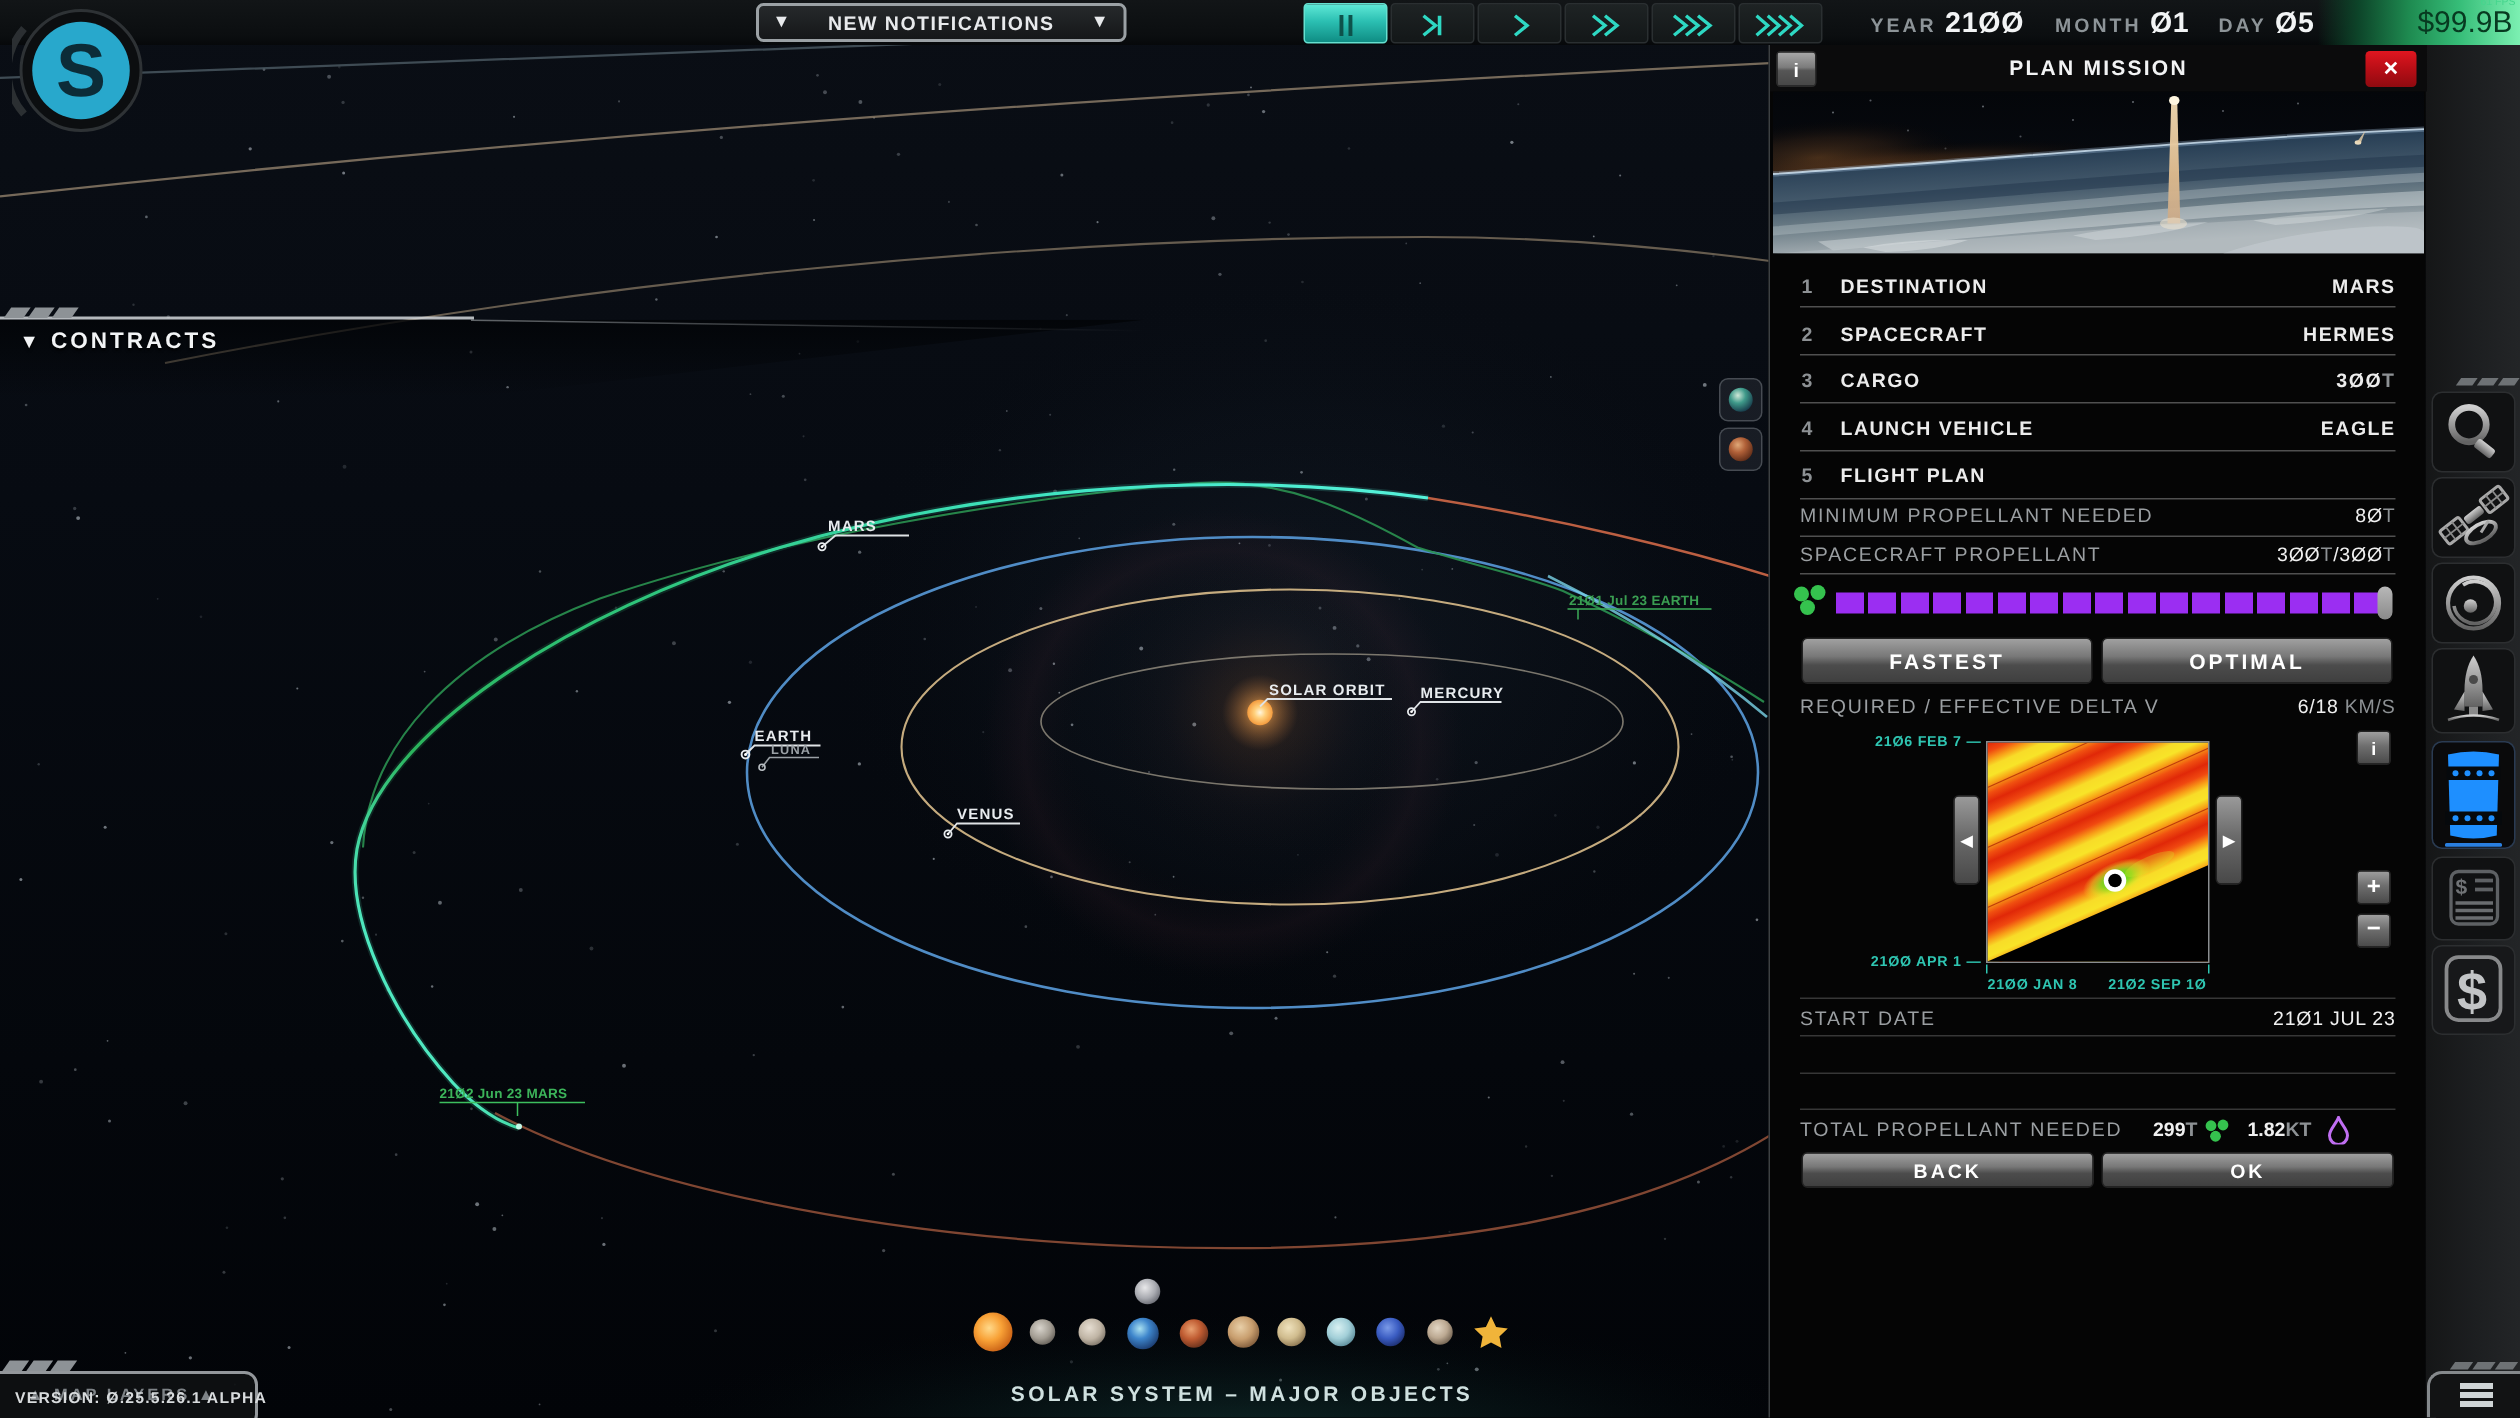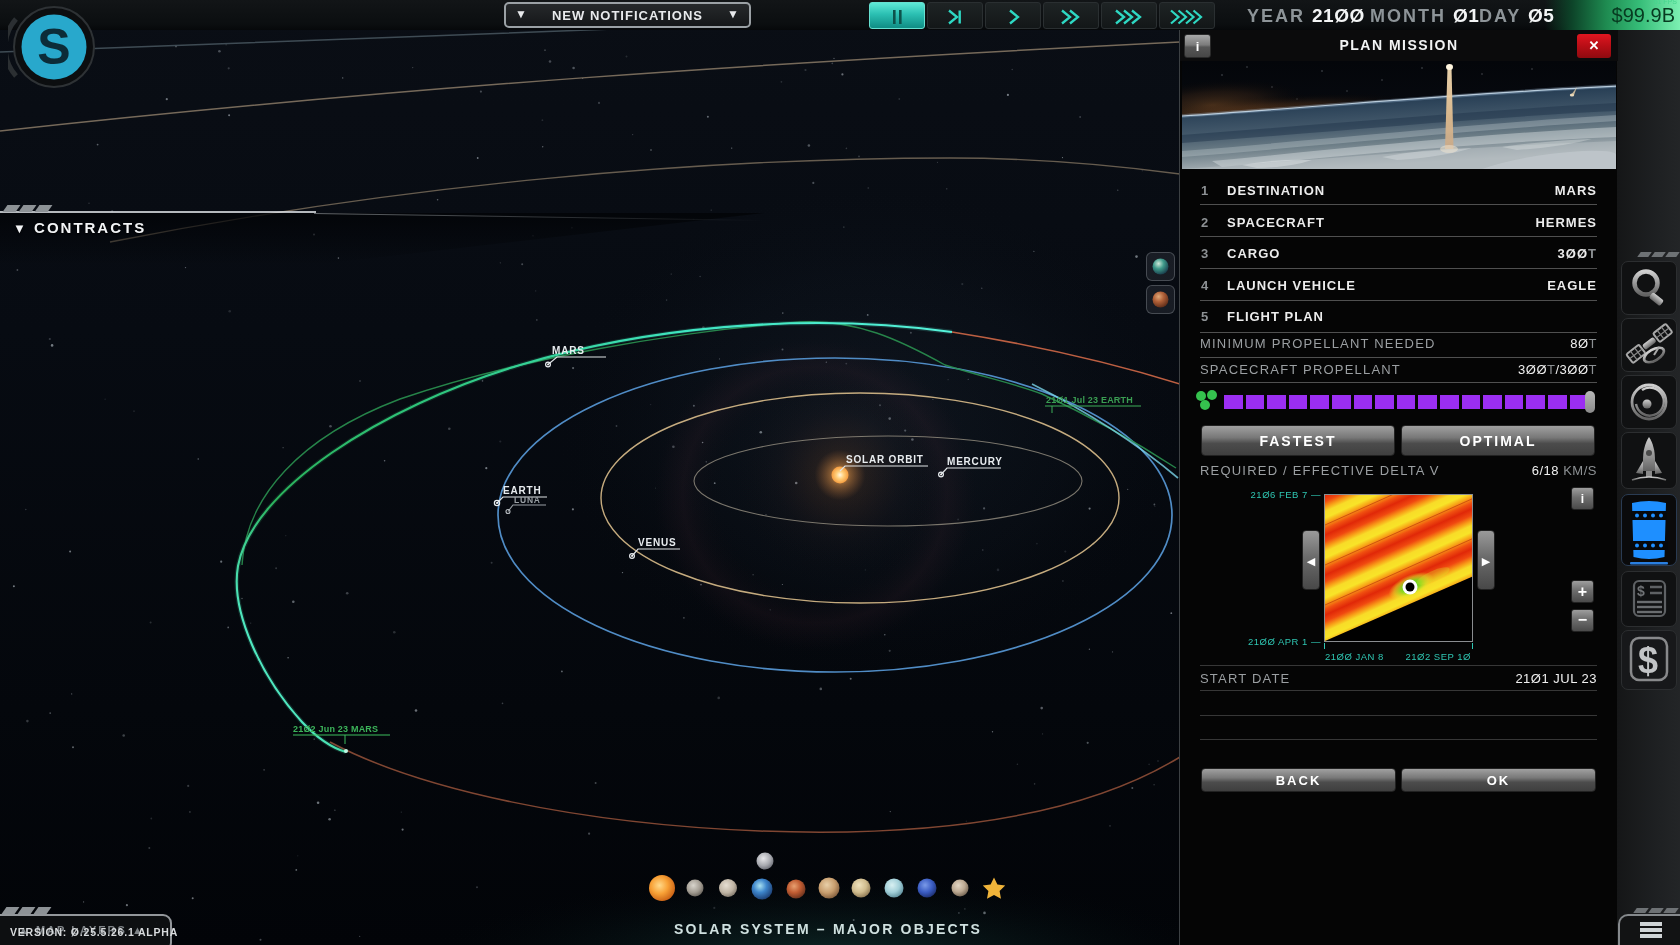--- a/index.html
+++ b/index.html
@@ -5,21 +5,21 @@
 html,body{width:1680px;height:945px;background:#000;overflow:hidden;font-family:"Liberation Sans",sans-serif}
 #stage{position:absolute;left:0;top:0;width:1680px;height:945px;background:#02050a}
 #map{position:absolute;left:0;top:0;width:1180px;height:945px}
 .abs{position:absolute}
 
 #topbar{position:absolute;left:0;top:0;width:1680px;height:30px;background:linear-gradient(180deg,#121517 0%,#0b0e10 80%,#06080a 100%);z-index:30}
 #money{position:absolute;right:0;top:0;width:135px;height:30px;background:linear-gradient(90deg,rgba(6,30,20,0) 0%,#0d4429 20%,#1e8a50 45%,#36bd78 70%,#7cf0b2 100%)}
 #money .amt{position:absolute;right:5px;top:4px;font-size:20px;font-weight:normal;color:#073a20;letter-spacing:0px;white-space:nowrap}
 #money .fps{position:absolute;right:3px;top:-2px;font-size:7px;color:#46d68e}
 .dateg{position:absolute;top:0;height:30px;line-height:31px;white-space:nowrap}
-.dlab{color:#8d9498;font-size:18px;font-weight:bold;letter-spacing:2px}
+.dlab{color:#8d9498;font-size:13px;font-weight:bold;letter-spacing:2px}
 .dval{color:#f2f4f5;font-size:19px;font-weight:bold;letter-spacing:0.5px}
 #notif{position:absolute;left:504px;top:2px;width:247px;height:26px;background:linear-gradient(180deg,#26292b,#151719);border:2px solid #9ba1a5;border-radius:5px;color:#e8eaec;font-size:13px;font-weight:bold;letter-spacing:1px;display:flex;justify-content:space-between;align-items:center;padding:0 9px}
 #notif .tri{font-size:12px;position:relative;top:-1px}
 #timec{position:absolute;left:869px;top:2px;height:27px}
 .tbtn{position:absolute;top:0;width:56px;height:27px;border-radius:3px;background:linear-gradient(180deg,#1e2324,#131718);border:1px solid #2a2f31;color:#2ed8c3;text-align:center}
 .tbtn.on{background:linear-gradient(180deg,#5ee8d6 0%,#2bbfb2 45%,#0f8d84 100%);border:1px solid #66e0d0}
 .tbtn svg{margin-top:6px}
 
 #cline{position:absolute;left:0;top:211px;width:316px;height:1.6px;background:rgba(225,229,232,0.8);z-index:12}
 #ctail{position:absolute;left:314px;top:212.5px;width:450px;height:1px;background:linear-gradient(90deg,rgba(190,196,200,.5),rgba(190,196,200,0));transform:rotate(0.9deg);transform-origin:left;z-index:12}
@@ -48,21 +48,21 @@
 .prow .lab{position:absolute;left:27px;top:0}
 .prow .val{position:absolute;right:0;top:0;text-align:right;letter-spacing:1px}
 .grow{position:absolute;left:20px;width:397px;color:#9b9fa2;font-size:13px;font-weight:normal;letter-spacing:1.2px;height:18px}
 .grow .val{position:absolute;right:0;top:0;color:#f0f0f0;letter-spacing:0.5px}
 .grow .val .gt{color:#8d9194}
 .psep{position:absolute;left:20px;width:397px;height:1px;background:rgba(255,255,255,0.30)}
 .psep2{position:absolute;left:20px;width:397px;height:1px;background:rgba(255,255,255,0.20)}
 .mbtn{position:absolute;background:linear-gradient(180deg,#a0a0a0 0%,#787878 40%,#4c4c4c 60%,#3f3f3f 100%);border-radius:4px;border:1px solid #222;color:#fff;font-weight:bold;text-align:center}
 #fastest,#optimal{top:395px;width:194px;height:31px;font-size:14px;letter-spacing:2px;line-height:31px}
 #backb,#okb{top:738px;width:195px;height:24px;font-size:13px;letter-spacing:2px;line-height:24px}
-.tlab{position:absolute;color:#2fc6b2;font-size:9.5px;font-weight:normal;letter-spacing:0.5px;white-space:nowrap}
+.tlab{position:absolute;color:#2fc6b2;font-size:9.5px;font-weight:bold;letter-spacing:0.5px;white-space:nowrap}
 #pork{position:absolute;left:144px;top:464px;width:149px;height:148px;border:1px solid #8a8d90;overflow:hidden;background:repeating-linear-gradient(155.7deg,#e02808 0px,#f04810 5.8px,#f89c18 10.9px,#f8dc28 15.2px,#f8e428 21px,#f8a818 25.4px,#f05010 31.2px,#e02808 36.5px)}
 .sqbtn{position:absolute;width:23px;height:23px;color:#fff;font-weight:bold;text-align:center;background:linear-gradient(180deg,#9e9e9e 0%,#6e6e6e 45%,#4a4a4a 100%);border-radius:3px;border:1px solid #222}
 .arrowb{position:absolute;width:18px;height:60px;background:linear-gradient(180deg,#9a9a9a 0%,#6b6b6b 45%,#484848 100%);border-radius:4px;border:1px solid #222;color:#fff;text-align:center;line-height:60px;font-size:11px}
 
 #strip{position:absolute;left:1617px;top:30px;width:63px;height:915px;background:linear-gradient(90deg,#151617 0%,#1d1f21 55%,#232527 100%);z-index:35}
 .sbtn{position:absolute;left:4px;width:56px;background:#101112;border:1px solid #2c2e30;border-radius:7px}
 #mini1,#mini2{position:absolute;width:29px;height:29px;background:rgba(180,190,196,.10);border:1px solid rgba(190,198,204,.28);border-radius:6px;z-index:13}
 </style></head>
 <body>
 <div id="stage">
@@ -675,20 +675,33 @@
 <div class="arrowb" style="left:297px;top:500px">▶</div>
 <div class="sqbtn" style="left:391px;top:457px;font-size:12px;line-height:22px">i</div>
 <div class="sqbtn" style="left:391px;top:550px;font-size:16px;line-height:21px">+</div>
 <div class="sqbtn" style="left:391px;top:579px;font-size:16px;line-height:19px">−</div>
 
 <div class="psep2" style="top:635px"></div>
 <div class="grow" style="top:641px">START DATE<span class="val">21Ø1 JUL 23</span></div>
 <div class="psep2" style="top:660px"></div>
 <div class="psep2" style="top:684.5px"></div>
 <div class="psep2" style="top:708.5px"></div>
+<div class="grow" style="top:715px">TOTAL PROPELLANT NEEDED</div>
+<div class="abs" style="left:20px;top:715px;width:397px;height:18px;color:#f0f0f0;font-weight:bold;font-size:13px">
+<span class="abs" style="right:132px">299<span style="color:#8d9194">T</span></span>
+<svg class="abs" style="right:109px;top:0px" width="20" height="18" viewBox="0 0 20 18">
+        <circle cx="6" cy="5.5" r="3.6" fill="#35c24e"></circle>
+        <circle cx="14" cy="5" r="3.6" fill="#35c24e"></circle>
+        <circle cx="9" cy="12.5" r="3.6" fill="#35c24e"></circle>
+      </svg>
+<span class="abs" style="right:56px">1.82<span style="color:#8d9194">KT</span></span>
+<svg class="abs" style="right:30px;top:-1px" width="16" height="19" viewBox="0 0 16 19">
+        <path d="M8,1 C10,6 14,9 14,13 A6,6 0 1,1 2,13 C2,9 6,6 8,1 Z" fill="none" stroke="#c06ef2" stroke-width="2"></path>
+      </svg>
+</div>
 <div id="backb" class="mbtn" style="left:21px">BACK</div>
 <div id="okb" class="mbtn" style="left:221px">OK</div>
   </div>
 <div id="strip">
     <div class="chev" style="left:22px;top:222px;width:11px;height:5px;background:#6e7275"></div>
     <div class="chev" style="left:36px;top:222px;width:11px;height:5px;background:#6e7275"></div>
     <div class="chev" style="left:50px;top:222px;width:11px;height:5px;background:#6e7275"></div>
 <div class="sbtn" style="top:231px;height:54px"><svg width="54" height="52" viewBox="0 0 54 52">
 <defs>
           <linearGradient id="met" x1="0" y1="0" x2="0" y2="1">

